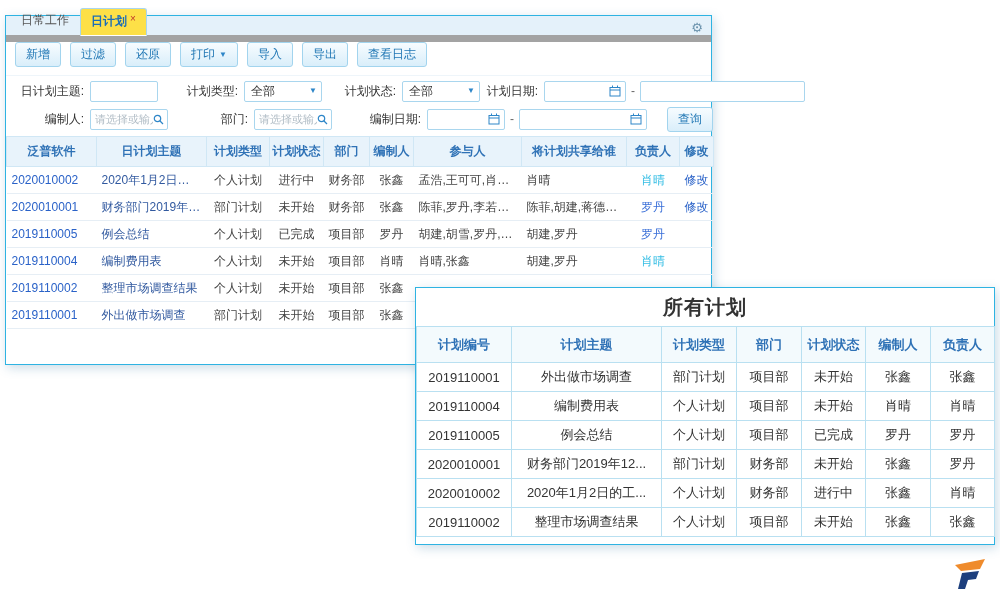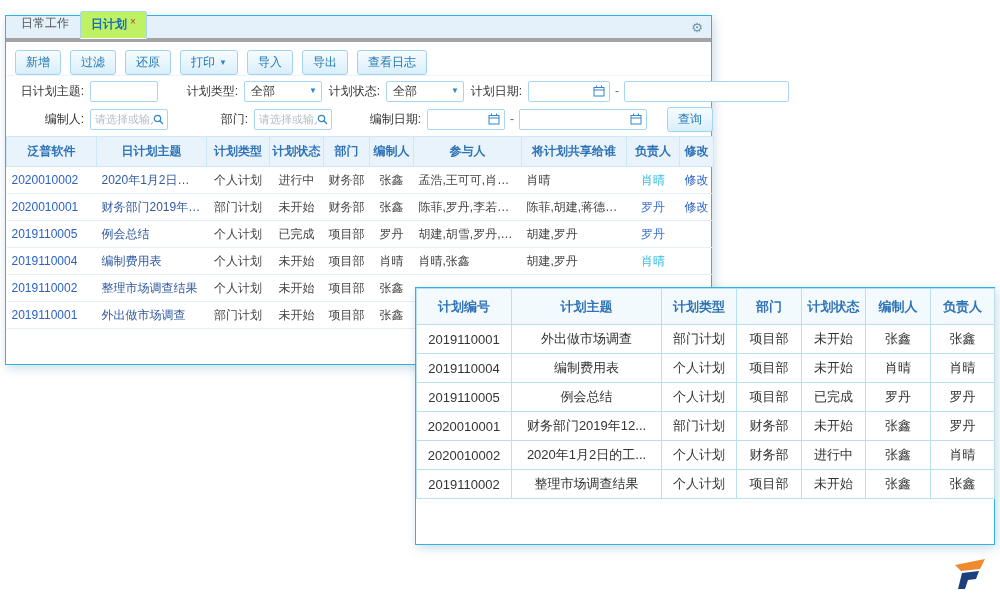--- a/index.html
+++ b/index.html
@@ -4,28 +4,28 @@
 <style>
   *{margin:0;padding:0;box-sizing:border-box;}
   html,body{width:1000px;height:600px;}
   body{position:relative;background:#fff;font-family:"Liberation Sans","DejaVu Sans",sans-serif;overflow:hidden;}
 
   .win{position:absolute;background:#fff;border:1px solid #2eb3e2;box-shadow:2px 3px 10px rgba(70,130,170,.28);}
   #win1{left:5px;top:15px;width:707px;height:350px;z-index:1;}
   #win2{left:415px;top:287px;width:580px;height:258px;z-index:2;}
 
   
-  .tabbar{height:26px;background:#e4f1fa;border-bottom:4px solid #a3a3a3;display:flex;align-items:flex-end;padding-left:4px;position:relative;}
+  .tabbar{height:26px;background:#e4f1fa;border-bottom:7px solid #a3a3a3;display:flex;align-items:flex-end;padding-left:4px;position:relative;}
   .tab{padding:4px 10px 5px;font-size:12px;color:#555;cursor:pointer;border:1px solid transparent;}
-  .tab.active{background:#bef264;border:1px solid #a9d6ee;border-bottom-color:#fff;border-radius:3px 3px 0 0;color:#1b6db8;font-weight:bold;margin-bottom:-1px;}
+  .tab.active{background:#fde047;border:1px solid #a9d6ee;border-bottom-color:#fff;border-radius:3px 3px 0 0;color:#1b6db8;font-weight:bold;margin-bottom:-1px;}
   .tab .x{color:#c0392b;font-size:10px;margin-left:3px;font-weight:normal;vertical-align:top;}
   .gear{position:absolute;right:8px;top:5px;color:#6b93ad;font-size:13px;cursor:pointer;line-height:1;}
 
   
-  .toolbar{height:34px;display:flex;align-items:flex-end;gap:9px;padding:0 9px;border-bottom:1px solid #eef5fa;}
+  .toolbar{height:34px;display:flex;align-items:flex-start;gap:9px;padding:0 9px;border-bottom:1px solid #eef5fa;}
   .btn{display:inline-flex;align-items:center;gap:4px;padding:3px 10px;background:linear-gradient(#f7fcff,#d9eefa);border:1px solid #a2d4ee;border-radius:3px;color:#1f76b4;font-size:12px;cursor:pointer;white-space:nowrap;}
   .caret{font-size:8px;color:#2e86c8;line-height:1;}
 
   
   .filters{font-size:12px;color:#333;padding:1px 6px 3px;}
   .frow{display:flex;align-items:center;height:28px;}
   .flabel{text-align:right;white-space:nowrap;flex:none;}
   .tinput{height:21px;border:1px solid #a9d6ee;border-radius:2px;font-size:12px;padding:0 4px;color:#333;background:#fff;outline:none;flex:none;}
   .selbox{height:21px;border:1px solid #a9d6ee;border-radius:2px;background:#fff;display:flex;align-items:center;justify-content:space-between;padding:0 4px 0 6px;cursor:pointer;flex:none;margin-left:6px;}
   .dash{margin:0 5px;color:#666;}
@@ -96,21 +96,21 @@
 
   <div class="filters">
     <div class="frow">
       <span class="flabel" style="width:72px">日计划主题:</span>
       <input class="tinput ml" style="width: 68px;">
       <span class="flabel" style="width:58px;margin-left:22px">计划类型:</span>
       <div class="selbox" style="width:78px">
         <span>全部</span>
         <span class="caret">▼</span>
       </div>
-      <span class="flabel" style="width:58px;">计划状态:</span>
+      <span class="flabel" style="width:58px;margin-left:16px">计划状态:</span>
       <div class="selbox" style="width:78px">
         <span>全部</span>
         <span class="caret">▼</span>
       </div>
       <span class="flabel" style="width:58px;margin-left:0">计划日期:</span>
       <div class="selbox" style="width:82px">
         <span></span>
         <svg width="12" height="12" viewBox="0 0 12 12">
             <rect x="1" y="2.5" width="10" height="8.5" fill="none" stroke="#2e86c8"></rect>
             <line x1="1" y1="5" x2="11" y2="5" stroke="#2e86c8"></line>
@@ -263,20 +263,21 @@
           <td class="l"></td>
           <td class="l"></td>
           <td></td>
           <td class="link"></td>
         </tr>
       </tbody>
   </table>
 </div>
 
 <div class="win" id="win2">
+  <div class="w2title">所有计划</div>
   <table class="grid2">
     <colgroup>
       <col style="width:95px">
         <col style="width:150px">
         <col style="width:75px">
         <col style="width:65px">
       <col style="width:64px">
         <col style="width:65px">
         <col style="width:64px">
     </colgroup>

